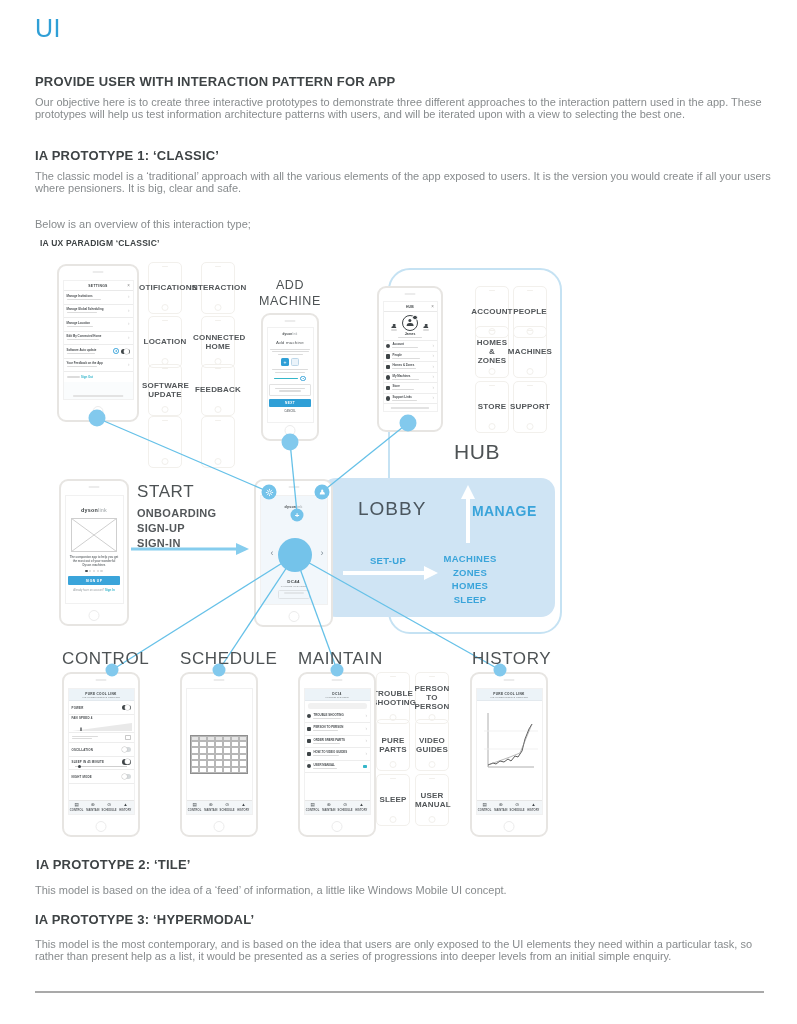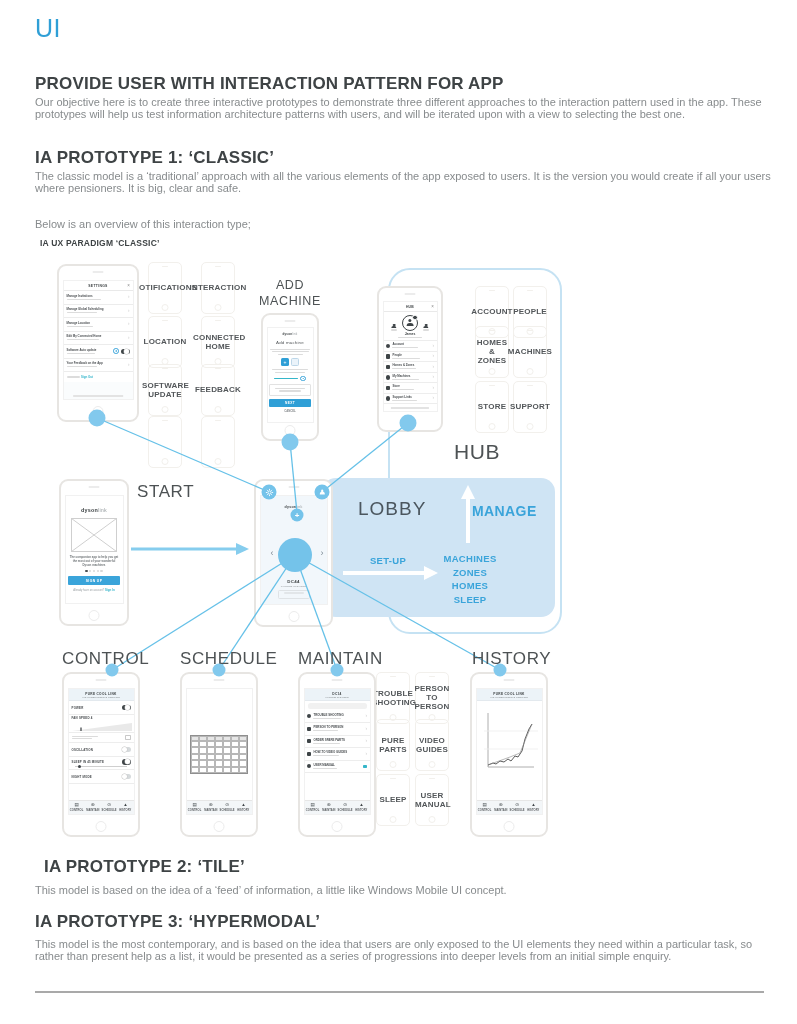--- a/index.html
+++ b/index.html
@@ -1,20 +1,20 @@
 <!DOCTYPE html>
 <html><head>
 <meta charset="utf-8">
 <style>
   html,body{margin:0;padding:0}
   body{width:797px;height:1024px;background:#fff;position:relative;overflow:hidden;
        font-family:"Liberation Sans",sans-serif;color:#444}
   
   .ui-title{position:absolute;left:35px;top:14px;font-size:25px;color:#2f9fd6;letter-spacing:.5px}
-  .h{position:absolute;left:35px;font-size:17px;font-weight:bold;color:#3e4345;letter-spacing:.2px}
+  .h{position:absolute;left:35px;font-size:13px;font-weight:bold;color:#3e4345;letter-spacing:.2px}
   .p{position:absolute;left:35px;width:742px;font-size:11px;color:#878b8d;line-height:12px}
   .cap{position:absolute;left:40px;top:238px;font-size:8.5px;font-weight:bold;color:#3e4345;letter-spacing:.2px}
   .divider{position:absolute;left:35px;top:991px;width:729px;border-top:2px solid #a9a9a9}
   
   .diagram{position:absolute;left:0;top:252px;width:797px;height:600px}
   .hub-outline{position:absolute;left:388px;top:16px;width:170px;height:362px;border:2px solid #c5e2f3;border-radius:22px;z-index:1}
   .panel-fill{position:absolute;left:322px;top:226px;width:233px;height:139px;background:#cfe4f4;border-radius:14px;z-index:1}
   .ghost{position:absolute;width:32px;height:50px;border:1.5px solid #f2f0ec;border-radius:5px;z-index:2;transform:translate(-50%,-50%)}
   .ghost::before{content:"";position:absolute;top:2.5px;left:50%;transform:translateX(-50%);width:6px;height:1.5px;background:#f2f0ec;border-radius:1px}
   .ghost::after{content:"";position:absolute;bottom:2px;left:50%;transform:translateX(-50%);width:5px;height:5px;border:1px solid #f2f0ec;border-radius:50%}
@@ -645,32 +645,37 @@
       <span class="pg" style="color:#fff;width:5px;height:5px"></span>
     </span>
   <span class="cico" style="left:297px;top:263px;width:13px;height:13px;font-size:8px;font-weight:bold">+</span>
   <span class="cico" style="left:295px;top:303px;width:34px;height:34px"></span>
   <span class="pchev" style="left:272px;top:301px">‹</span>
   <span class="pchev" style="left:322px;top:301px">›</span>
 
   <div class="biglabel" style="left:255px;top:26px;width:70px;text-align:center;font-size:12.5px;line-height:1.25">ADD MACHINE</div>
   <div class="biglabel" style="left:449px;top:188px;width:56px;text-align:center;font-size:21px">HUB</div>
   <div class="biglabel" style="left:137px;top:230px">START</div>
+  <div style="position:absolute;left:137px;top:254px;font-size:11px;font-weight:600;color:#53575a;line-height:15px;letter-spacing:.3px;z-index:45">
+    <div>ONBOARDING</div>
+    <div>SIGN-UP</div>
+    <div>SIGN-IN</div>
+  </div>
   <div class="biglabel" style="left:358px;top:246px;font-size:19px;font-weight:500;color:#4b565e;letter-spacing:1px">LOBBY</div>
   <div class="bluetext" style="left:472px;top:251px;font-size:14px;letter-spacing:.4px">MANAGE</div>
   <div class="bluetext" style="left:362px;top:303px;width:52px;font-size:9.5px;letter-spacing:.3px">SET-UP</div>
   <div class="bluetext" style="left:428px;top:300px;width:84px;font-size:9.5px;line-height:13.5px;letter-spacing:.3px">
     <div>MACHINES</div>
     <div>ZONES</div>
     <div>HOMES</div>
     <div>SLEEP</div>
   </div>
   <div class="biglabel" style="left:62px;top:397px">CONTROL</div>
   <div class="biglabel" style="left:180px;top:397px">SCHEDULE</div>
   <div class="biglabel" style="left:298px;top:397px">MAINTAIN</div>
   <div class="biglabel" style="left:472px;top:397px">HISTORY</div>
 </div>
 
-<div class="h" style="top:857px;left:44px">IA PROTOTYPE 2: ‘TILE’</div>
+<div class="h" style="top:857px;left:36px">IA PROTOTYPE 2: ‘TILE’</div>
 <div class="p" style="top:884px">This model is based on the idea of a ‘feed’ of information, a little like Windows Mobile UI concept.</div>
 <div class="h" style="top:912px">IA PROTOTYPE 3: ‘HYPERMODAL’</div>
 <div class="p" style="top:938px">This model is the most contemporary, and is based on the idea that users are only exposed to the UI elements they need within a particular task, so rather than present help as a list, it would be presented as a series of progressions into deeper levels from an initial simple enquiry.</div>
 <div class="divider"></div>
 
 </body></html>

